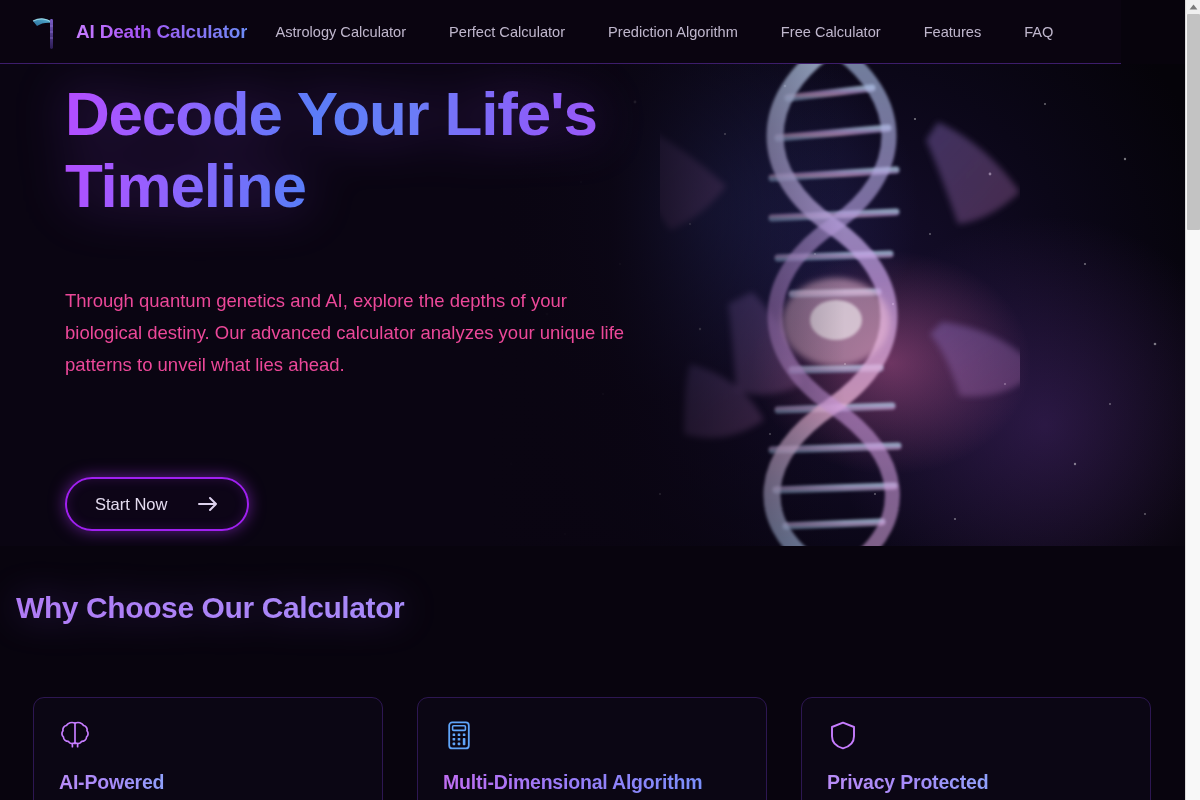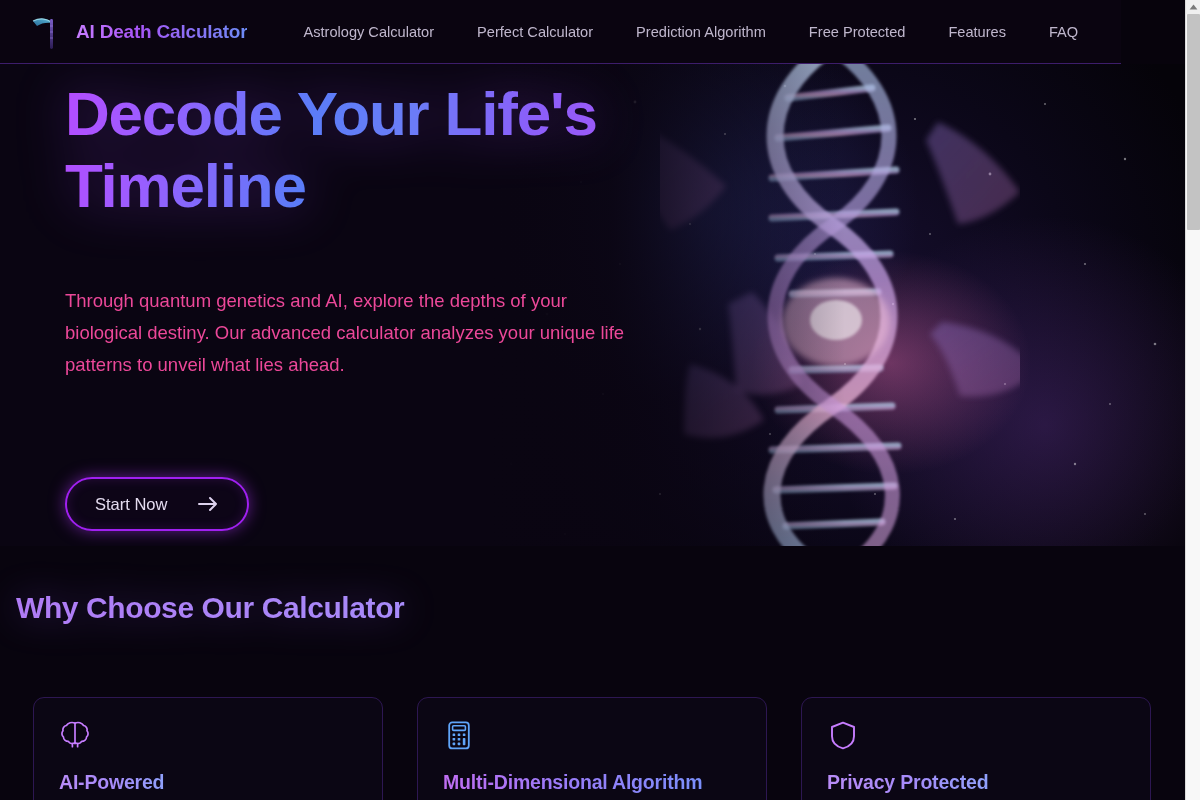--- a/index.html
+++ b/index.html
@@ -36,21 +36,21 @@
     display:flex; align-items:center; z-index:30;
   }
   #logo-wrap{ display:flex; align-items:center; margin-left:30px; }
   #logo-icon{ width:36px; height:40px; position:relative; flex:none; }
   #brand{
     font-size:19px; font-weight:bold; margin-left:10px; letter-spacing:-0.2px;
     background:linear-gradient(90deg,#c77dff 0%,#a855f7 35%,#6d8bf5 100%);
     -webkit-background-clip:text; background-clip:text; color:transparent;
     white-space:nowrap;
   }
-  #navlinks{ display:flex; align-items:center; margin-left:56px; }
+  #navlinks{ display:flex; align-items:center; margin-left:28px; }
   .navlink{
     color:#cfc6dd; font-size:14.6px; margin-right:43px; white-space:nowrap;
     cursor:pointer; opacity:.92;
   }
   .navlink:last-child{ margin-right:0; }
 
   
   #hero{
     position:absolute; top:64px; left:0; width:1185px; height:482px;
     overflow:hidden; background:#0a0512;
@@ -317,21 +317,21 @@
           <rect x="20" y="7" width="3" height="30" rx="1.4" fill="url(#shaft)"></rect>
           <path d="M20 14h3M20 20h3M20 26h3" stroke="#9a7be0" stroke-width=".9" opacity=".7"></path>
         </svg>
       </span>
       <span id="brand">AI Death Calculator</span>
     </div>
     <nav id="navlinks">
       <a class="navlink">Astrology Calculator</a>
       <a class="navlink">Perfect Calculator</a>
       <a class="navlink">Prediction Algorithm</a>
-      <a class="navlink">Free Protected</a>
+      <a class="navlink">Free Calculator</a>
       <a class="navlink">Features</a>
       <a class="navlink">FAQ</a>
     </nav>
   </header>
 
 </div>
 
 <div id="scrollbar">
   <div id="sb-up">
     <svg width="9" height="6" viewBox="0 0 9 6">

